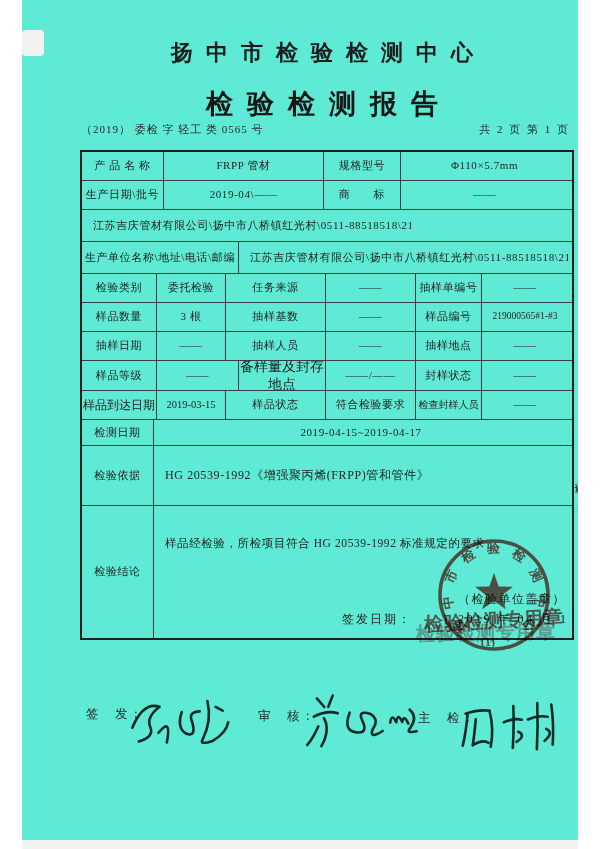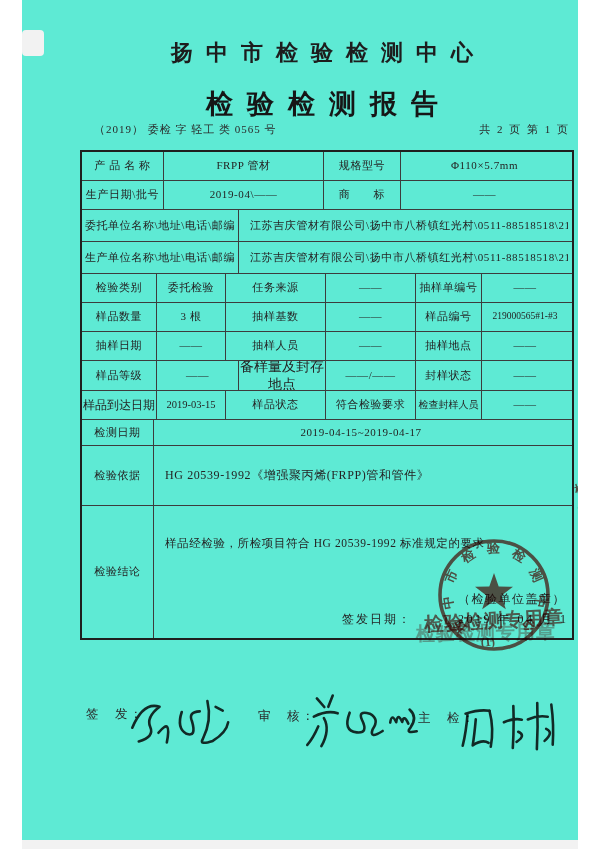--- a/index.html
+++ b/index.html
@@ -8,21 +8,21 @@
     background:#5eead4;overflow:hidden;
     font-family:"Liberation Serif","DejaVu Serif",serif;
     color:#242424;
   }
   .abs{position:absolute;}
   
   .org-name{left:0;top:38px;width:600px;text-align:center;
     font-size:22px;font-weight:bold;letter-spacing:13px;text-indent:13px;color:#1d1d1d;}
   .doc-title{left:0;top:86px;width:600px;text-align:center;
     font-size:27px;font-weight:bold;letter-spacing:14px;text-indent:14px;color:#161616;}
-  .meta-left{left:72px;top:122px;font-size:11px;letter-spacing:1px;color:#2a2a2a;}
+  .meta-left{left:59px;top:122px;font-size:11px;letter-spacing:1px;color:#2a2a2a;}
   .meta-right{left:430px;top:122px;width:118px;text-align:right;font-size:11px;letter-spacing:2px;color:#2a2a2a;}
   
   .report-table{left:58px;top:150px;width:490px;border:2.2px solid #1f1f1f;background:transparent;}
   .tr{display:flex;border-bottom:1px solid #3c3c3c;box-sizing:border-box;}
   .tr:last-child{border-bottom:none;}
   .td{box-sizing:border-box;border-right:1px solid #3c3c3c;
     display:flex;align-items:center;justify-content:center;
     font-size:11px;letter-spacing:0.6px;text-align:center;overflow:hidden;
     line-height:1.25;}
   .td:last-child{border-right:none;}
@@ -68,21 +68,20 @@
     </div>
 
     <div class="tr" style="height:29px;">
       <div class="td" style="width:82px;">生产日期\批号</div>
       <div class="td" style="width:160px;">2019-04\——</div>
       <div class="td" style="width:77px;">商　　标</div>
       <div class="td" style="width:167px;">——</div>
     </div>
 
     <div class="tr" style="height:32px;">
-      <div class="td" style="width:157px;">委托单位名称\地址\电话\邮编</div>
       <div class="td left nowrap" style="width:329px;">江苏吉庆管材有限公司\扬中市八桥镇红光村\0511-88518518\212217</div>
     </div>
 
     <div class="tr" style="height:32px;">
       <div class="td" style="width:157px;">生产单位名称\地址\电话\邮编</div>
       <div class="td left nowrap" style="width:329px;">江苏吉庆管材有限公司\扬中市八桥镇红光村\0511-88518518\212217</div>
     </div>
 
     <div class="tr" style="height:29px;">
       <div class="td" style="width:75px;">检验类别</div>

